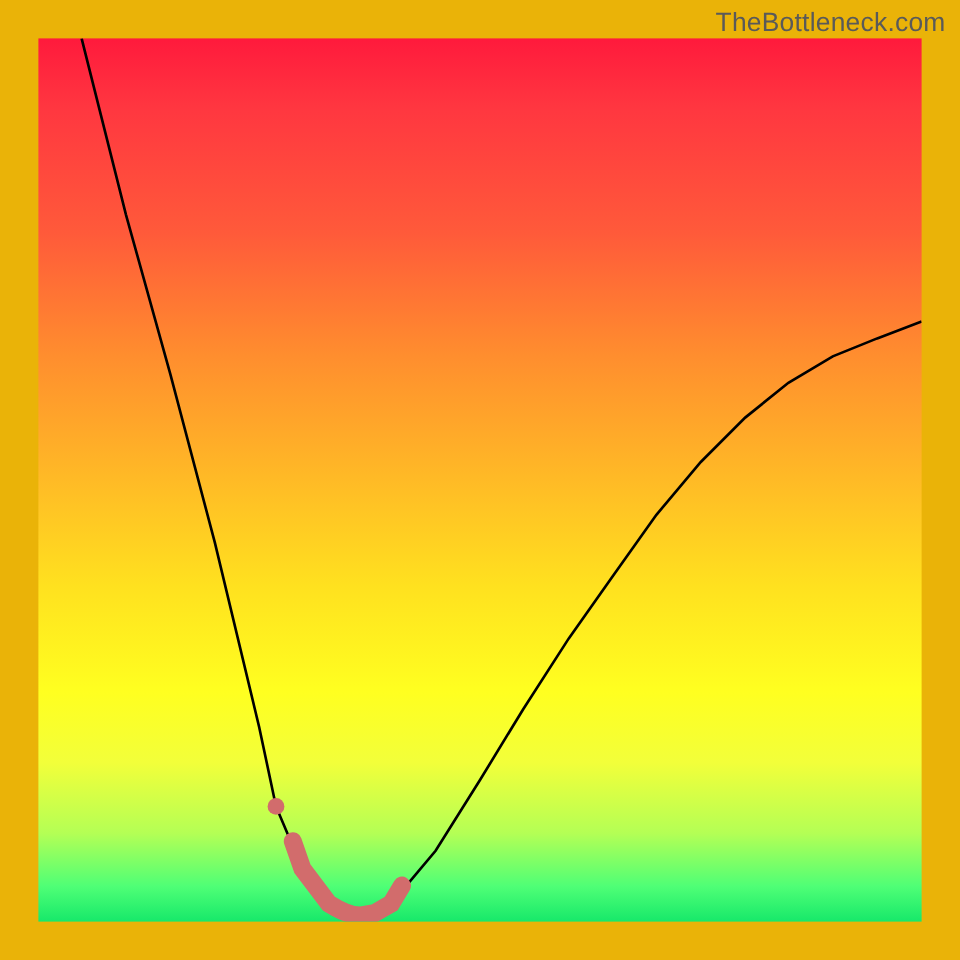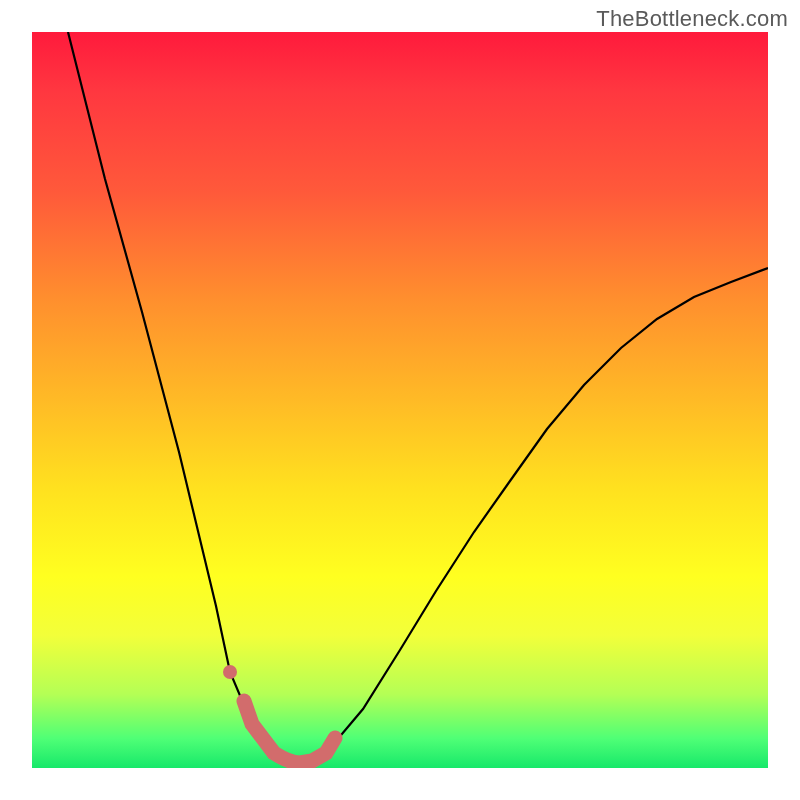--- a/index.html
+++ b/index.html
@@ -10,21 +10,21 @@
     background: #000;
     overflow: hidden;
     font-family: Arial, Helvetica, sans-serif;
   }
   .frame {
     position: absolute;
     top: 0;
     left: 0;
     width: 800px;
     height: 800px;
-    background: #ffffff;
+    background: #eab308;
   }
   .plot-area {
     position: absolute;
     top: 32px;
     left: 32px;
     width: 736px;
     height: 736px;
     
     background: linear-gradient(to bottom,
       #ff1a3c 0%,

